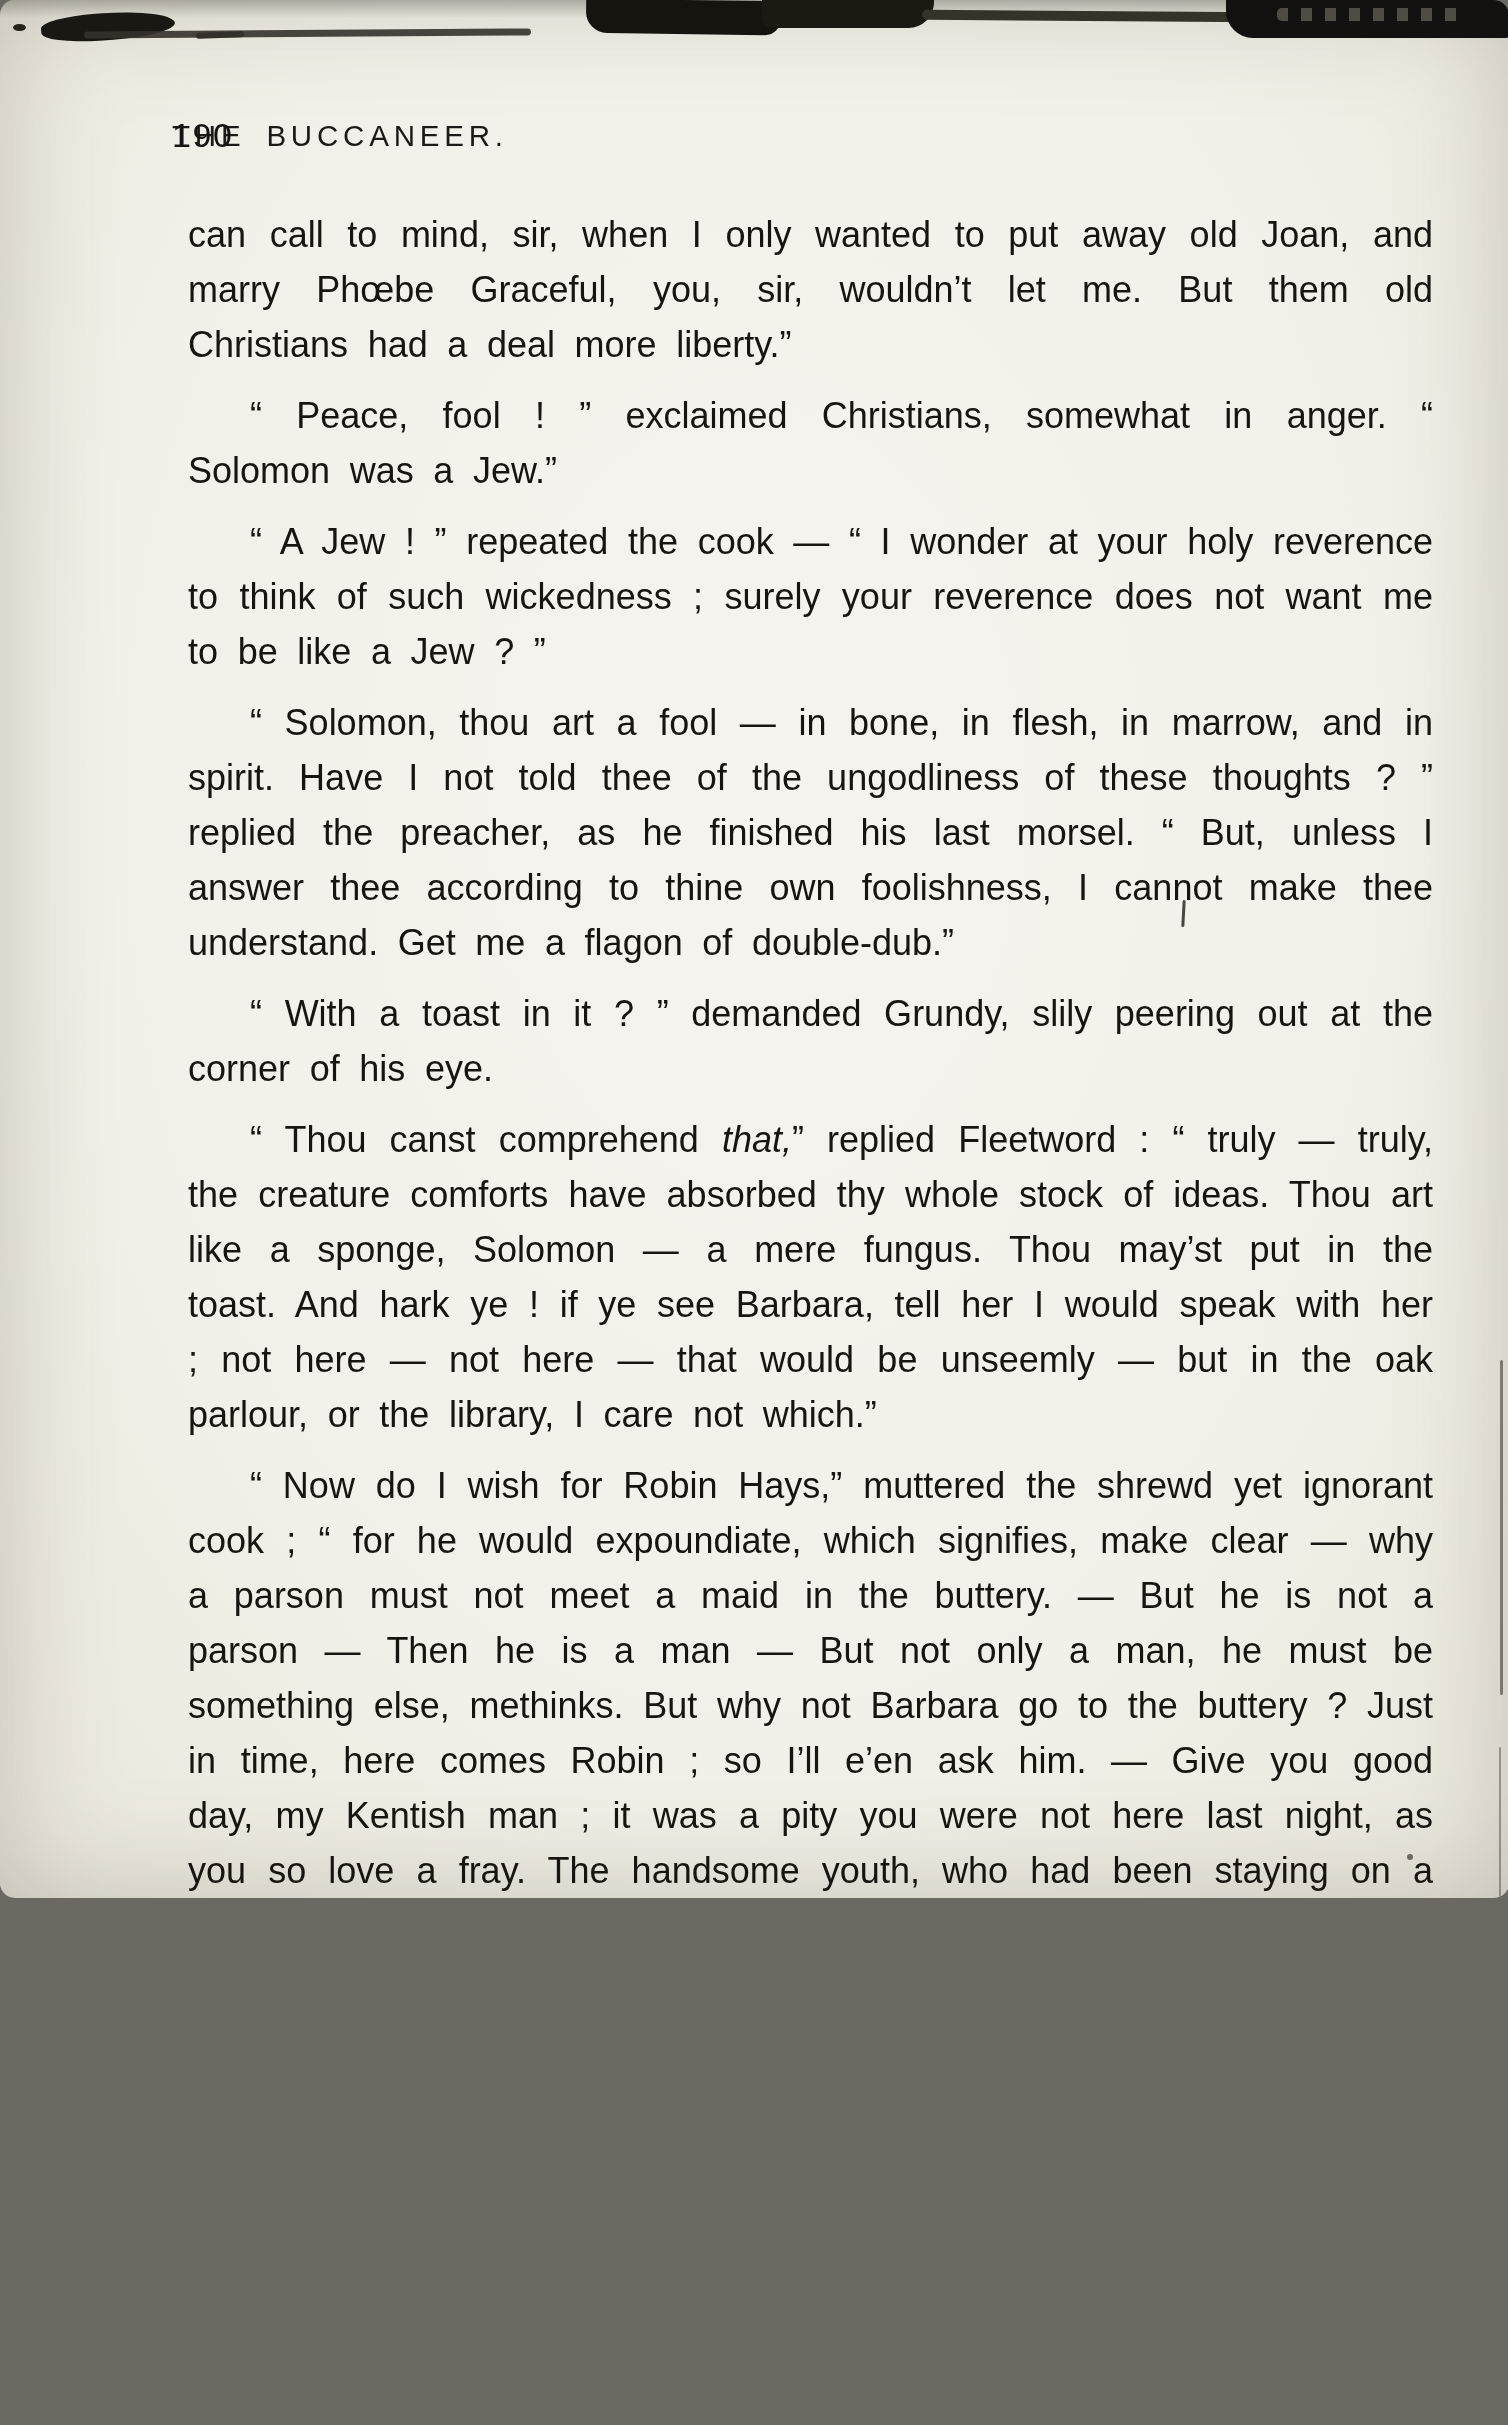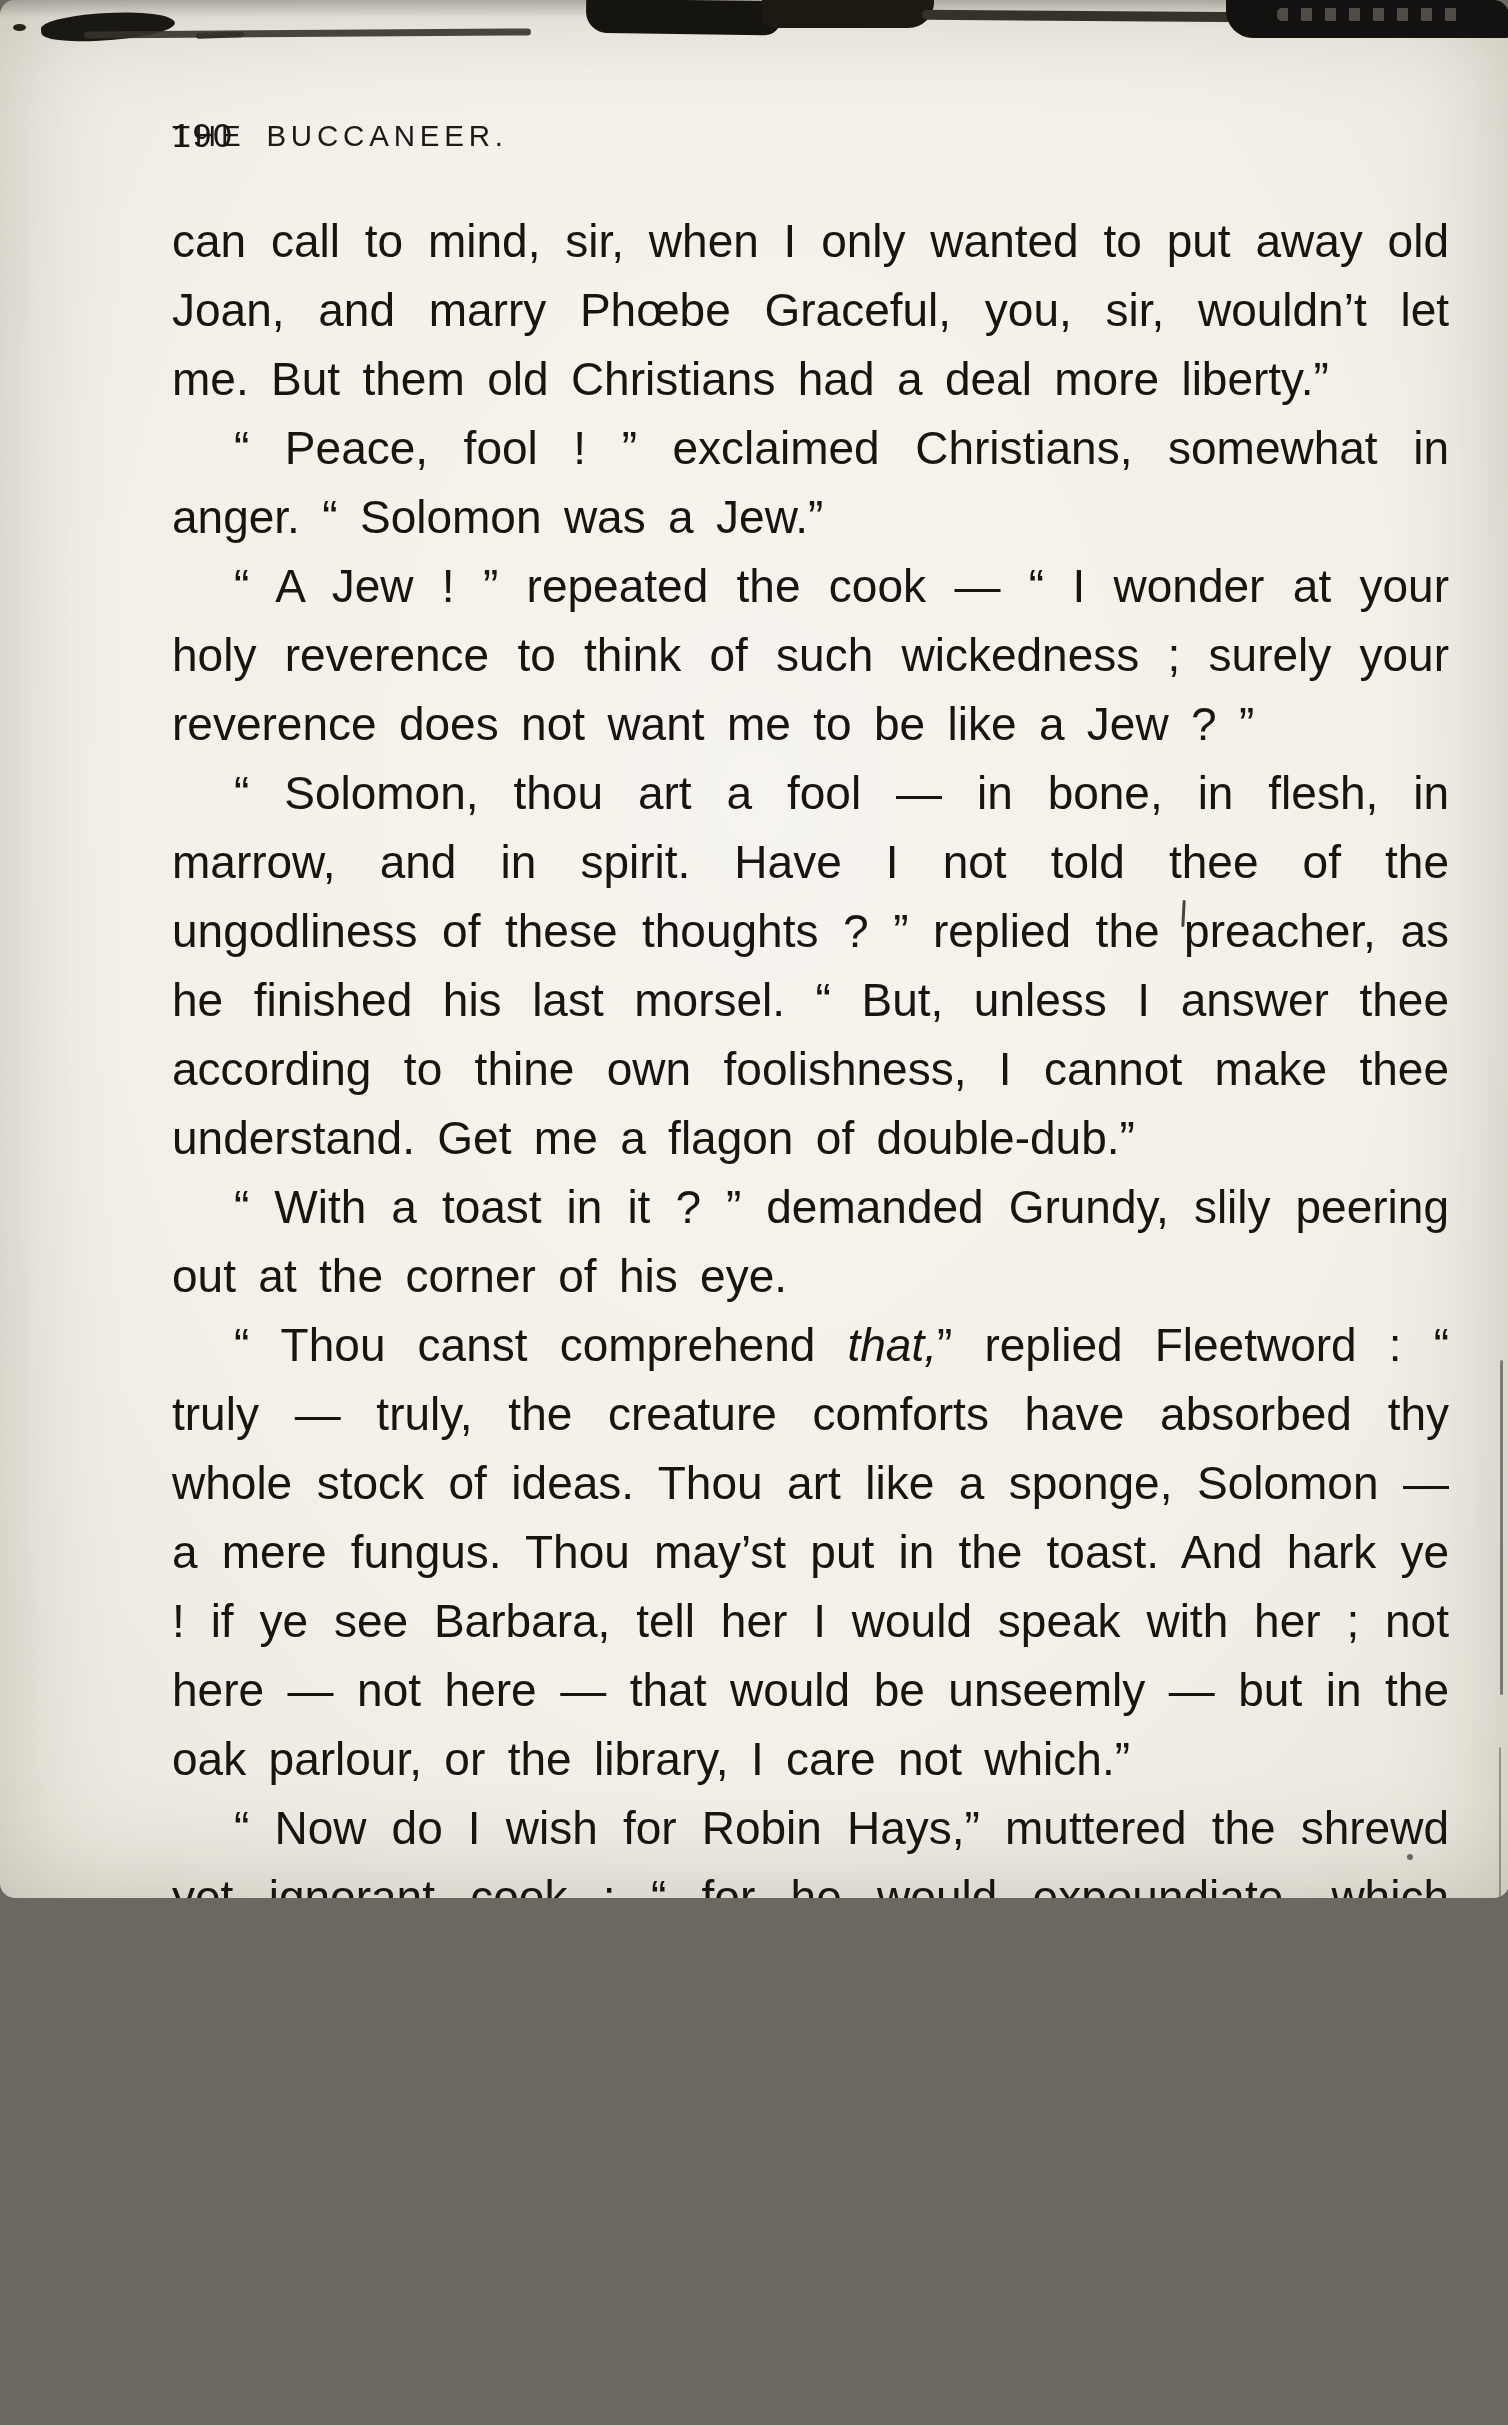--- a/index.html
+++ b/index.html
@@ -68,23 +68,23 @@
   .running-title {
     display: block; text-align: left;
     font-size: 29.5px; letter-spacing: 4.8px;
     word-spacing: 8px;
     padding-top: 3.2px;
     color: #1c1a17;
   }
 
   .body-text { margin-top: 45px; }
   .body-text p {
-    margin: 0;
-    font-size: 46px;
-    line-height: 69px;
+    margin: 16px;
+    font-size: 36px;
+    line-height: 55px;
     text-align: justify;
     text-indent: 62px;
     word-spacing: 9.6px;
     color: #181510;
   }
   .body-text p.no-indent { text-indent: 0; }
   .body-text p:last-child { text-align-last: justify; }
   .italic { font-style: italic; }
 </style>
 </head>

